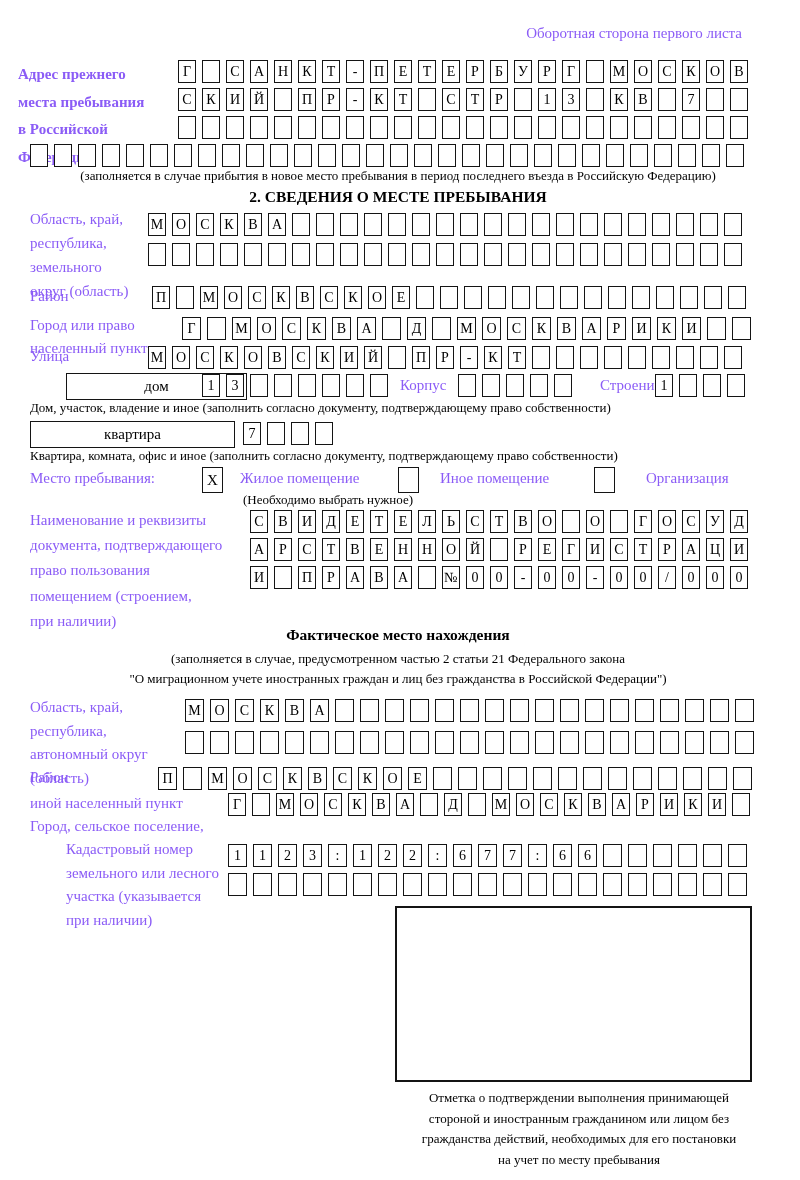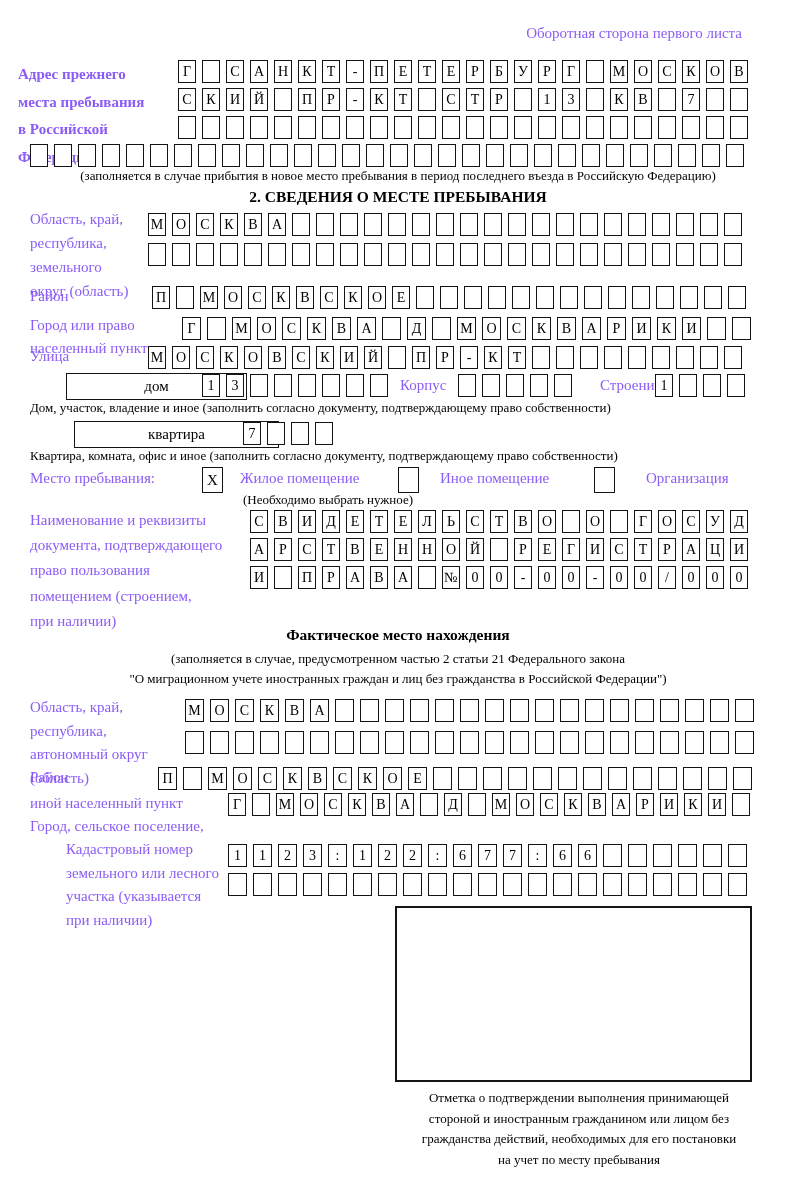--- a/index.html
+++ b/index.html
@@ -328,21 +328,21 @@
     </div>
   <div class="abs lbl" style="left:600px;top:377px;">Строение</div>
   <div class="abs boxrow" style="left:655px;top:374px;">
       <span class="cell">1</span>
       <span class="cell"></span>
       <span class="cell"></span>
       <span class="cell"></span>
     </div>
   <div class="abs cap" style="left:30px;top:400px;text-align:right;">Дом, участок, владение и иное (заполнить согласно документу, подтверждающему право собственности)</div>
 
-  <div class="abs widebox" style="left:30px;top:421px;width:205px;margin-left:44px;">квартира</div>
+  <div class="abs widebox" style="left:30px;top:421px;width:205px;">квартира</div>
   <div class="abs boxrow" style="left:243px;top:422px;">
       <span class="cell">7</span>
       <span class="cell"></span>
       <span class="cell"></span>
       <span class="cell"></span>
     </div>
   <div class="abs cap" style="left:30px;top:448px;">Квартира, комната, офис и иное (заполнить согласно документу, подтверждающему право собственности)</div>
 
   <div class="abs lbl" style="left:30px;top:470px;">Место пребывания:</div>
   <div class="abs checkbox" style="left:202px;top:467px;">X</div>

